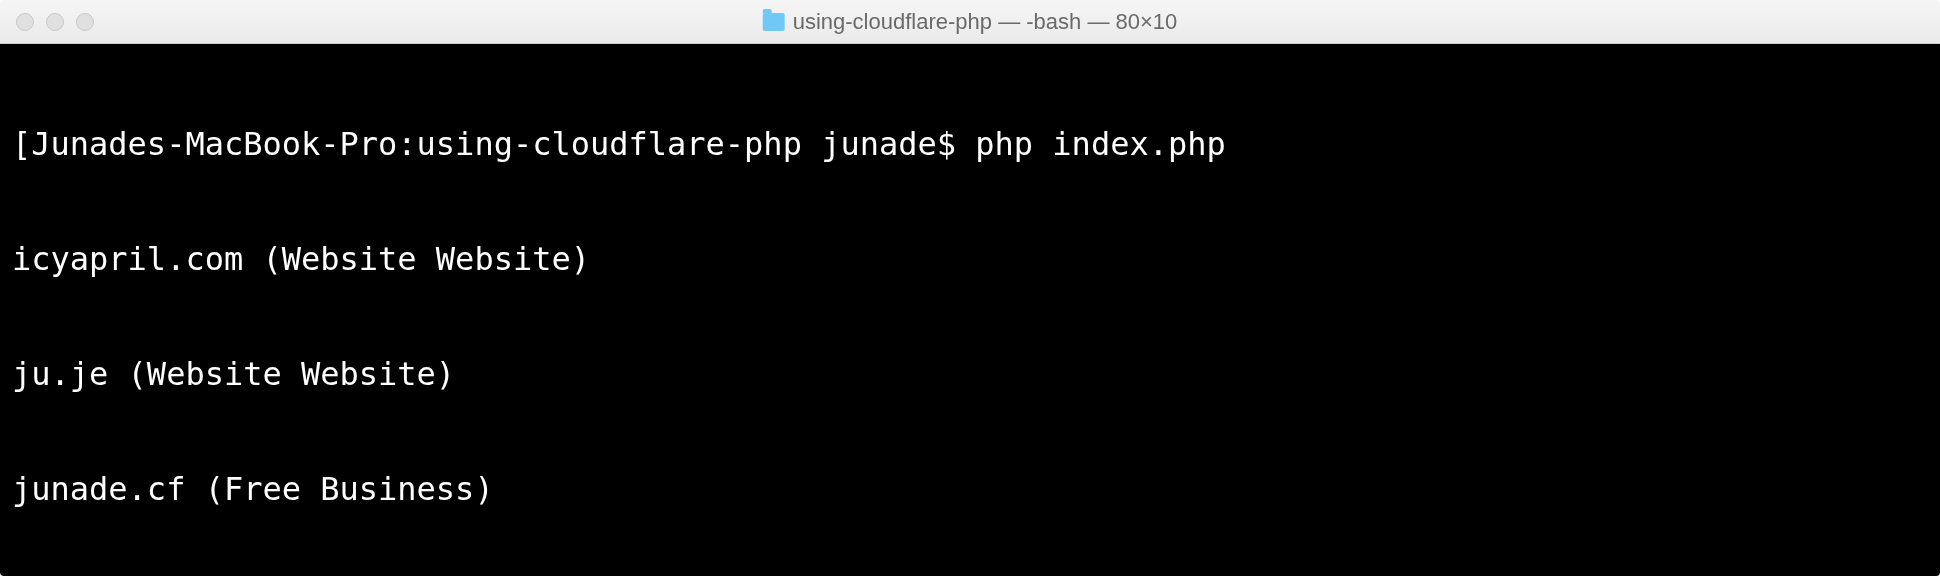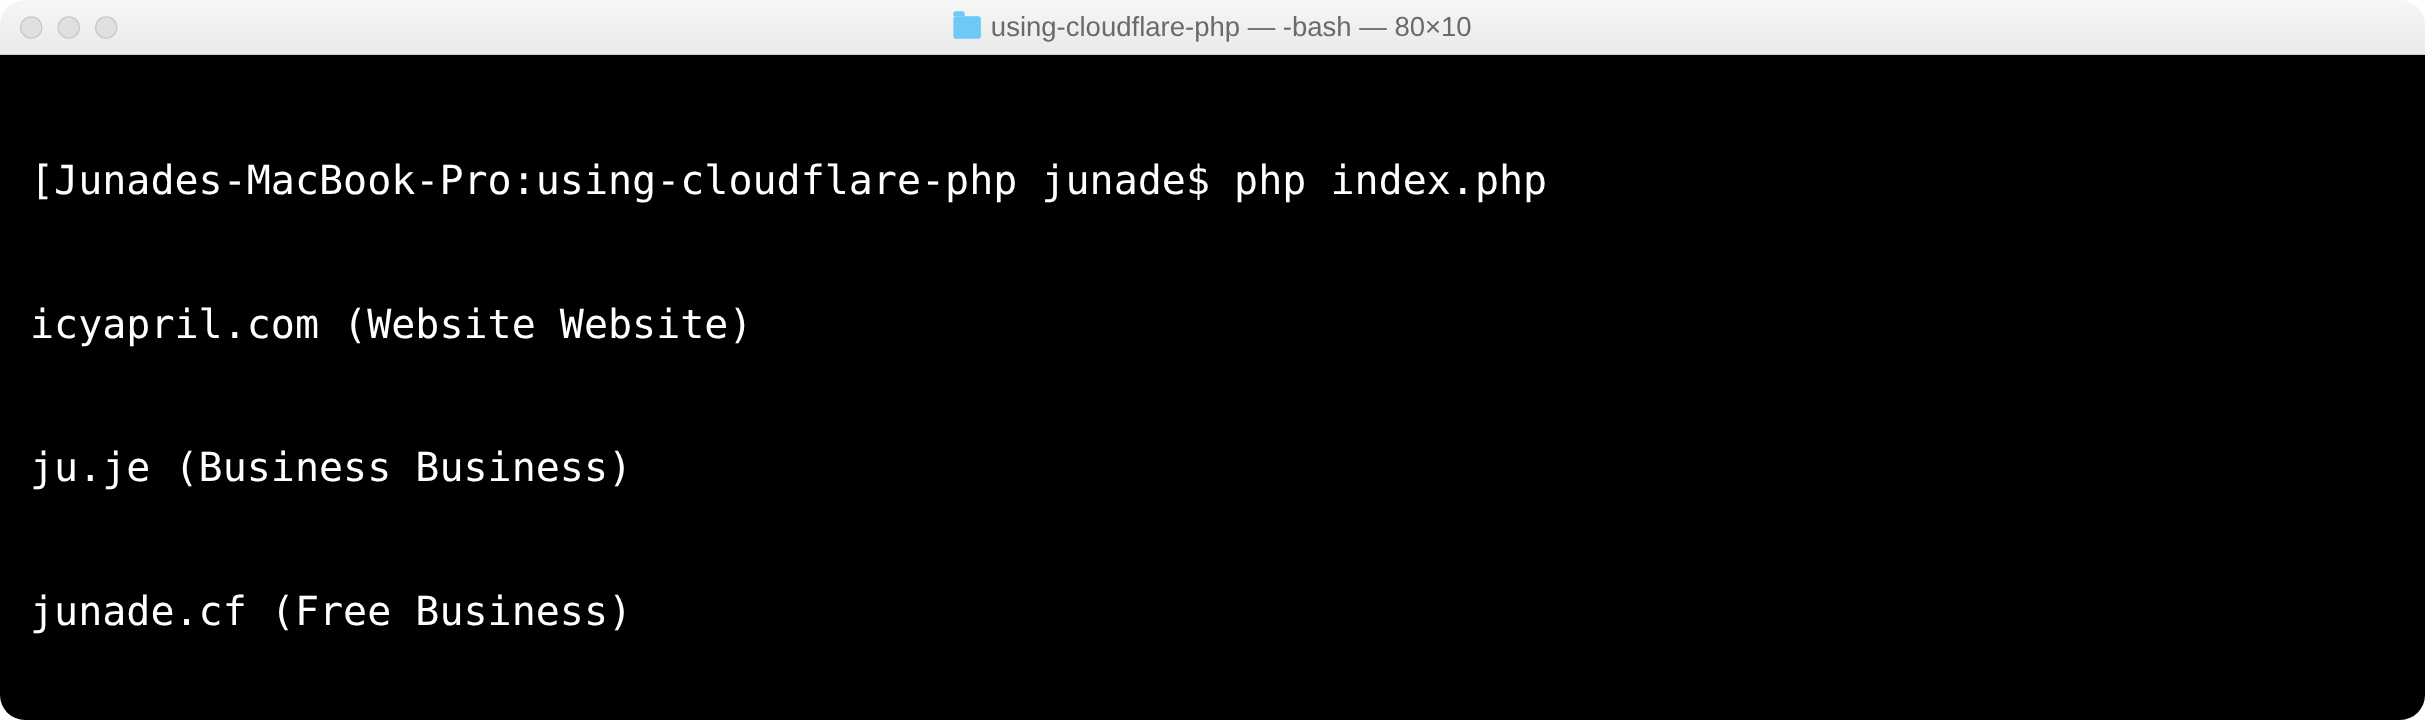--- a/index.html
+++ b/index.html
@@ -9,21 +9,21 @@
     }
     body {
       font-family: -apple-system, BlinkMacSystemFont, "Helvetica Neue", sans-serif;
       background: #fff;
       width: 1940px;
       height: 576px;
     }
     .window {
       width: 100%;
       height: 100%;
-      border-radius: 20px;
+      border-radius: 4px;
       overflow: hidden;
       display: flex;
       flex-direction: column;
     }
     .titlebar {
       height: 44px;
       background: linear-gradient(to bottom, #f6f6f6, #eaeaea);
       display: flex;
       align-items: center;
       position: relative;
@@ -69,21 +69,21 @@
       background: #6ec9f7;
       border-radius: 2px 2px 0 0;
     }
     .terminal-body {
       flex: 1;
       background: #000;
       color: #fff;
       font-family: "Menlo", "Monaco", "Consolas", monospace;
       font-size: 32px;
       line-height: 1.2;
-      padding: 4px 24px;
+      padding: 4px 12px;
       white-space: pre;
       overflow: hidden;
     }
     .term-line {
       display: block;
     }
   </style>
 </head>
 <body>
 
@@ -95,19 +95,19 @@
       <div class="traffic-light tl-max"></div>
     </div>
     <div class="title-content">
       <div class="folder-icon"></div>
       <span>using-cloudflare-php — -bash — 80×10</span>
     </div>
   </div>
   <div class="terminal-body">
     <span class="term-line">[Junades-MacBook-Pro:using-cloudflare-php junade$ php index.php</span>
     <span class="term-line">icyapril.com (Website Website)</span>
-    <span class="term-line">ju.je (Business Business)</span>
+    <span class="term-line">ju.je (Website Website)</span>
     <span class="term-line">junade.cf (Free Business)</span>
     
     
     
   </div>
 </div>
 
 </body></html>

